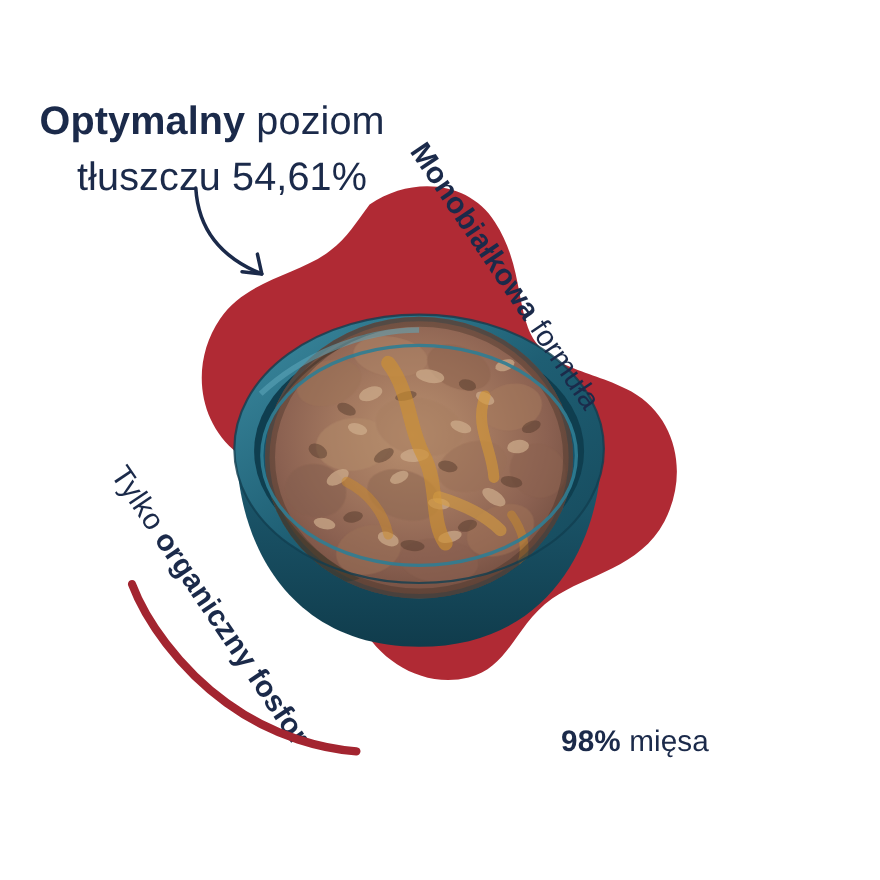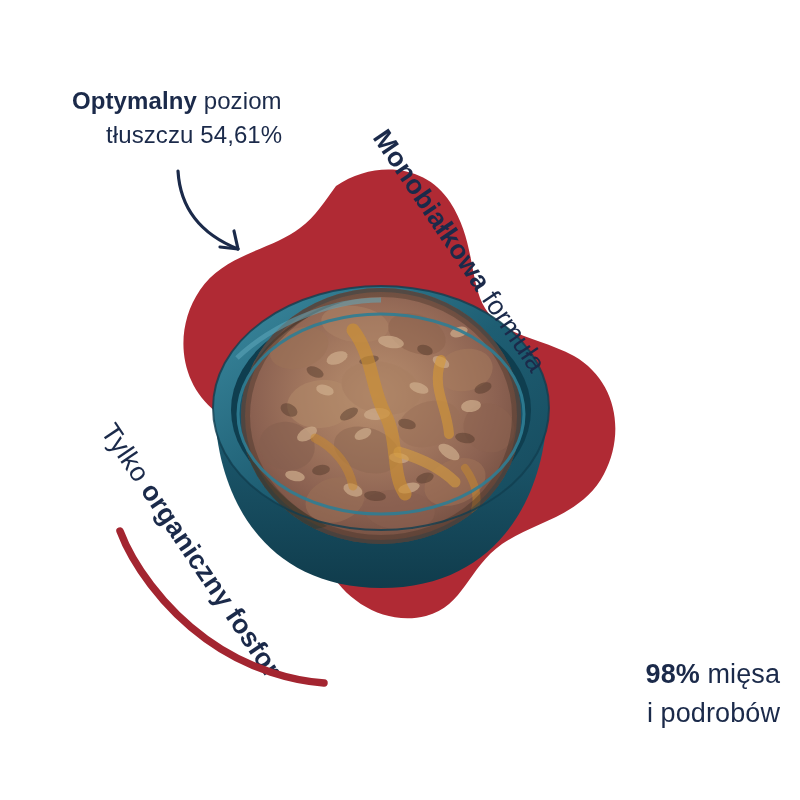--- a/index.html
+++ b/index.html
@@ -52,24 +52,23 @@
     color: #1b2a4a;
     letter-spacing: 0.1px;
   }
   .callout .b { font-weight: bold; }
   .callout .n { font-weight: normal; }
 
   #callout-fat {
     left: 36px;
     top: 84px;
     width: 345px;
-    font-size: 24px;
+    font-size: 36px;
     line-height: 1.42;
     text-align: left;
-    margin-left: 36px;
   }
   #callout-fat .line2 { display: block; padding-left: 34px; }
 
   #callout-mono {
     left: 392px;
     top: 124px;
     width: 330px;
     font-size: 27px;
     transform: rotate(56deg);
     transform-origin: 0 0;
@@ -85,21 +84,21 @@
     transform-origin: 0 0;
     white-space: nowrap;
   }
 
   #callout-meat {
     left: 510px;
     top: 655px;
     width: 270px;
     font-size: 27px;
     line-height: 1.45;
-    text-align: right;
+    text-align: left;
   }
   #callout-meat .line2 { display: block; }
 
   
   .deco-svg {
     position: absolute;
     z-index: 6;
     pointer-events: none;
   }
   #arrow-fat { left: 170px; top: 165px; }
@@ -254,16 +253,15 @@
   <div id="callout-phos" class="callout">
     <span class="n">Tylko </span><span class="b">organiczny fosfor</span>
   </div>
 
   <svg id="underline-phos" class="deco-svg" width="330" height="180" viewBox="0 0 330 180" xmlns="http://www.w3.org/2000/svg">
     <path d="M10,16 C22,48 52,92 96,124 C140,156 186,166 214,168" stroke="#a32530" stroke-width="7.5" fill="none" stroke-linecap="round"></path>
   </svg>
 
   <div id="callout-meat" class="callout">
     <span class="b">98%</span><span class="n"> mięsa</span>
-    <span class="line2 n">i podrobów</span>
   </div>
 
 </div>
 
 </body></html>

